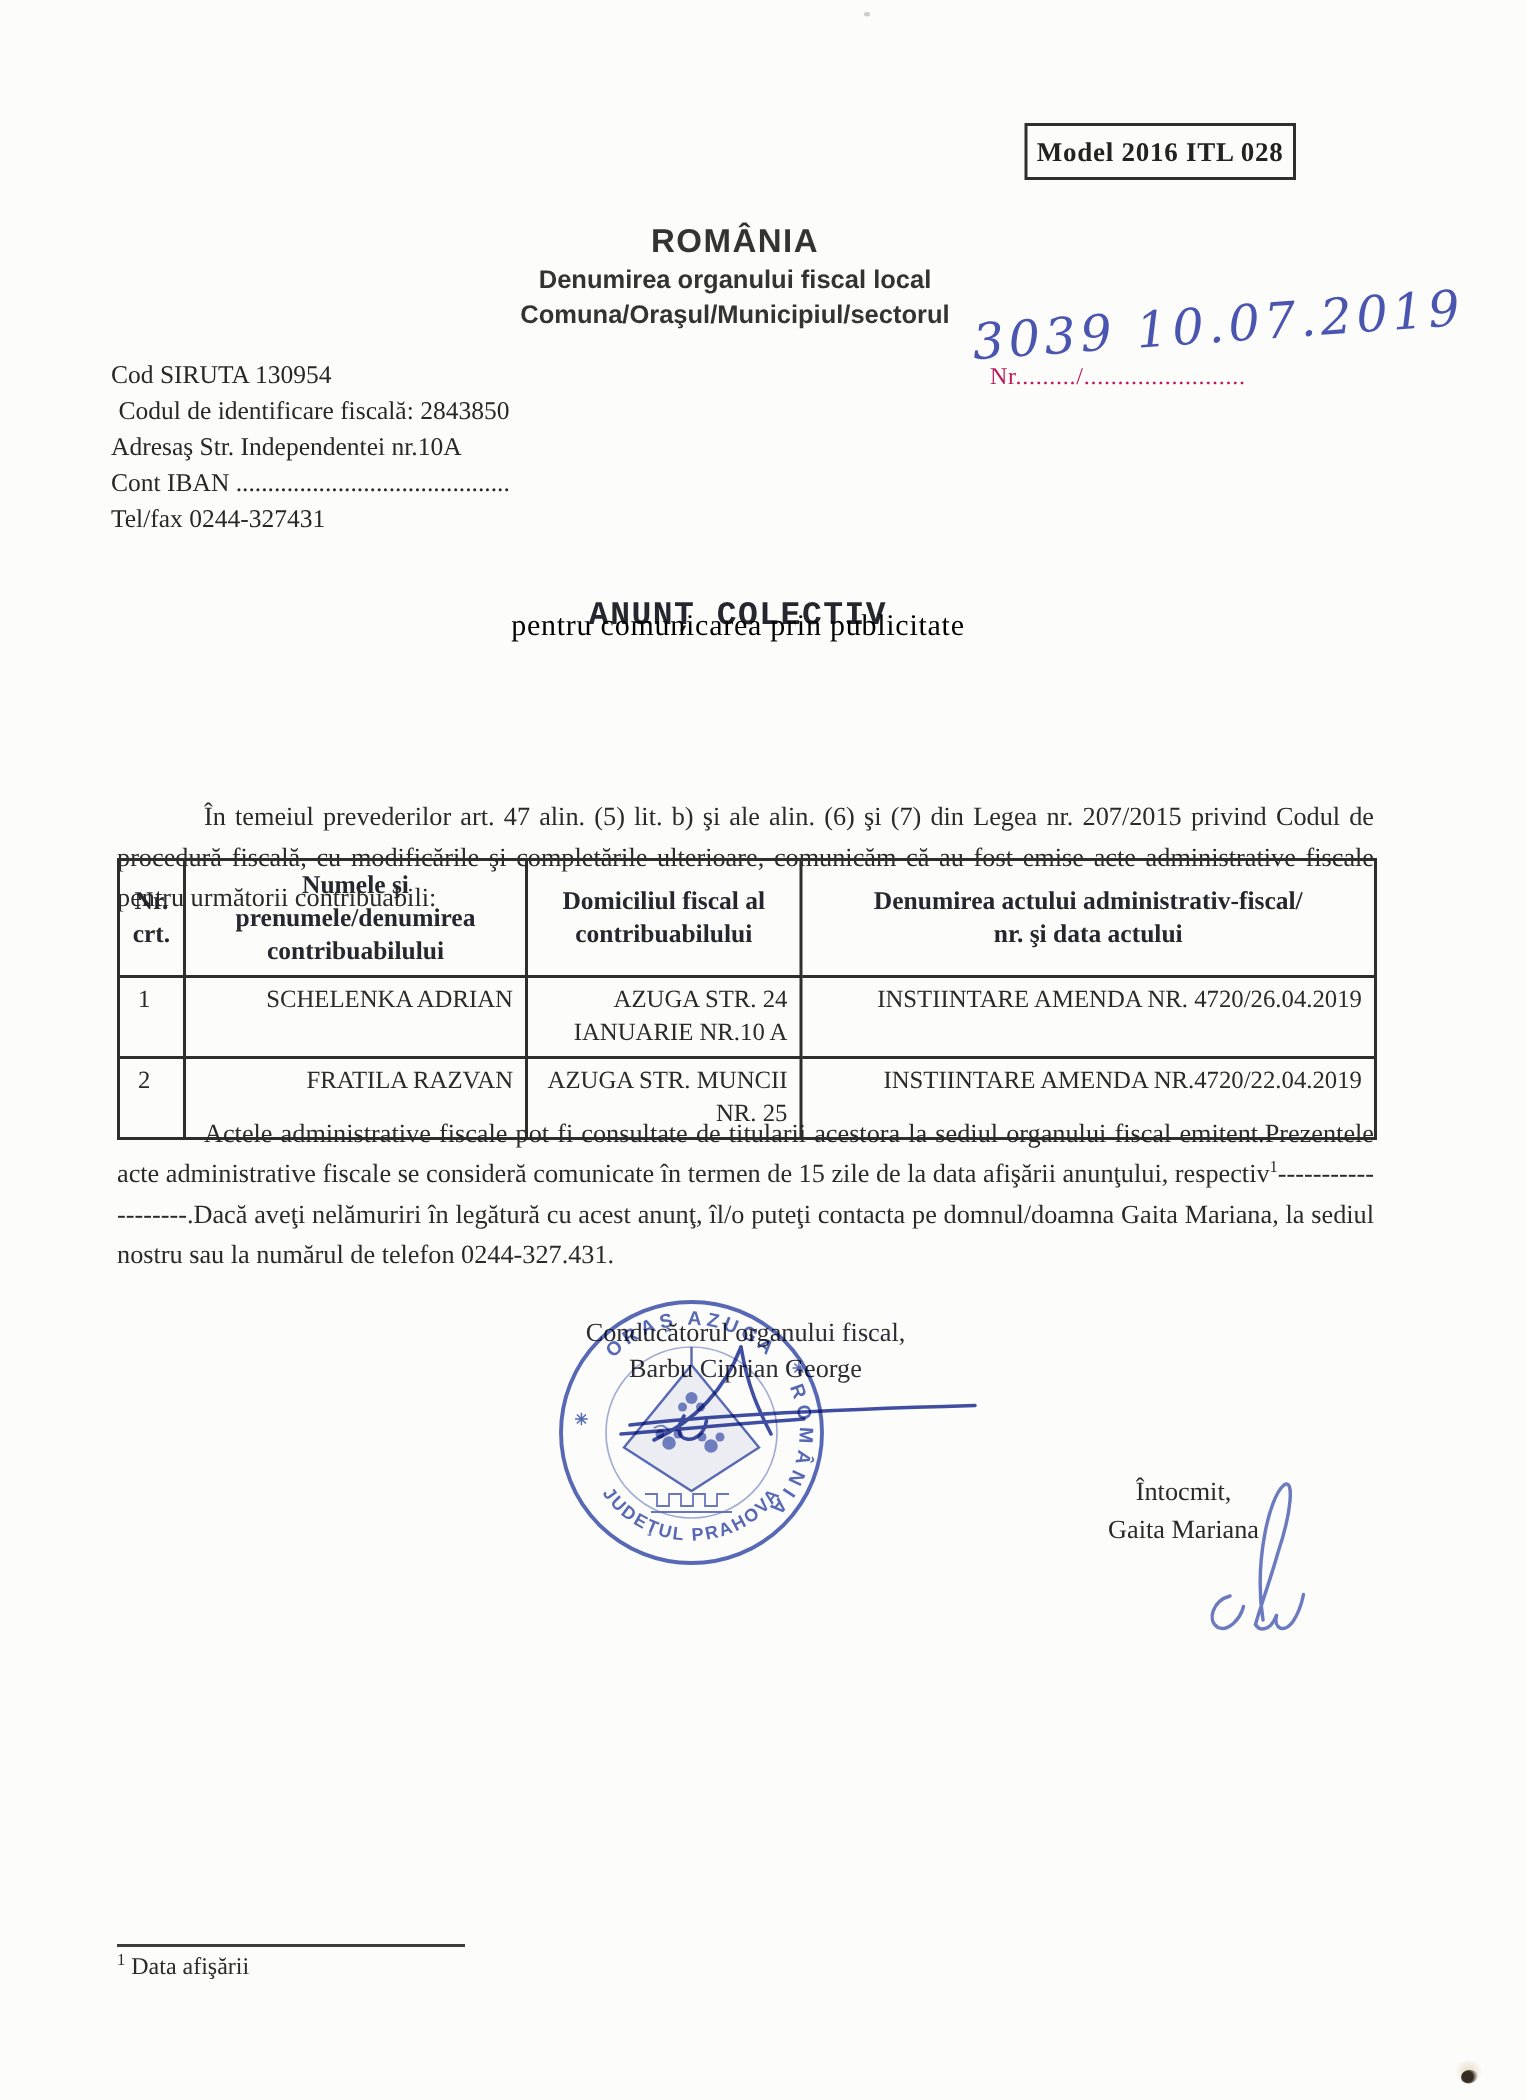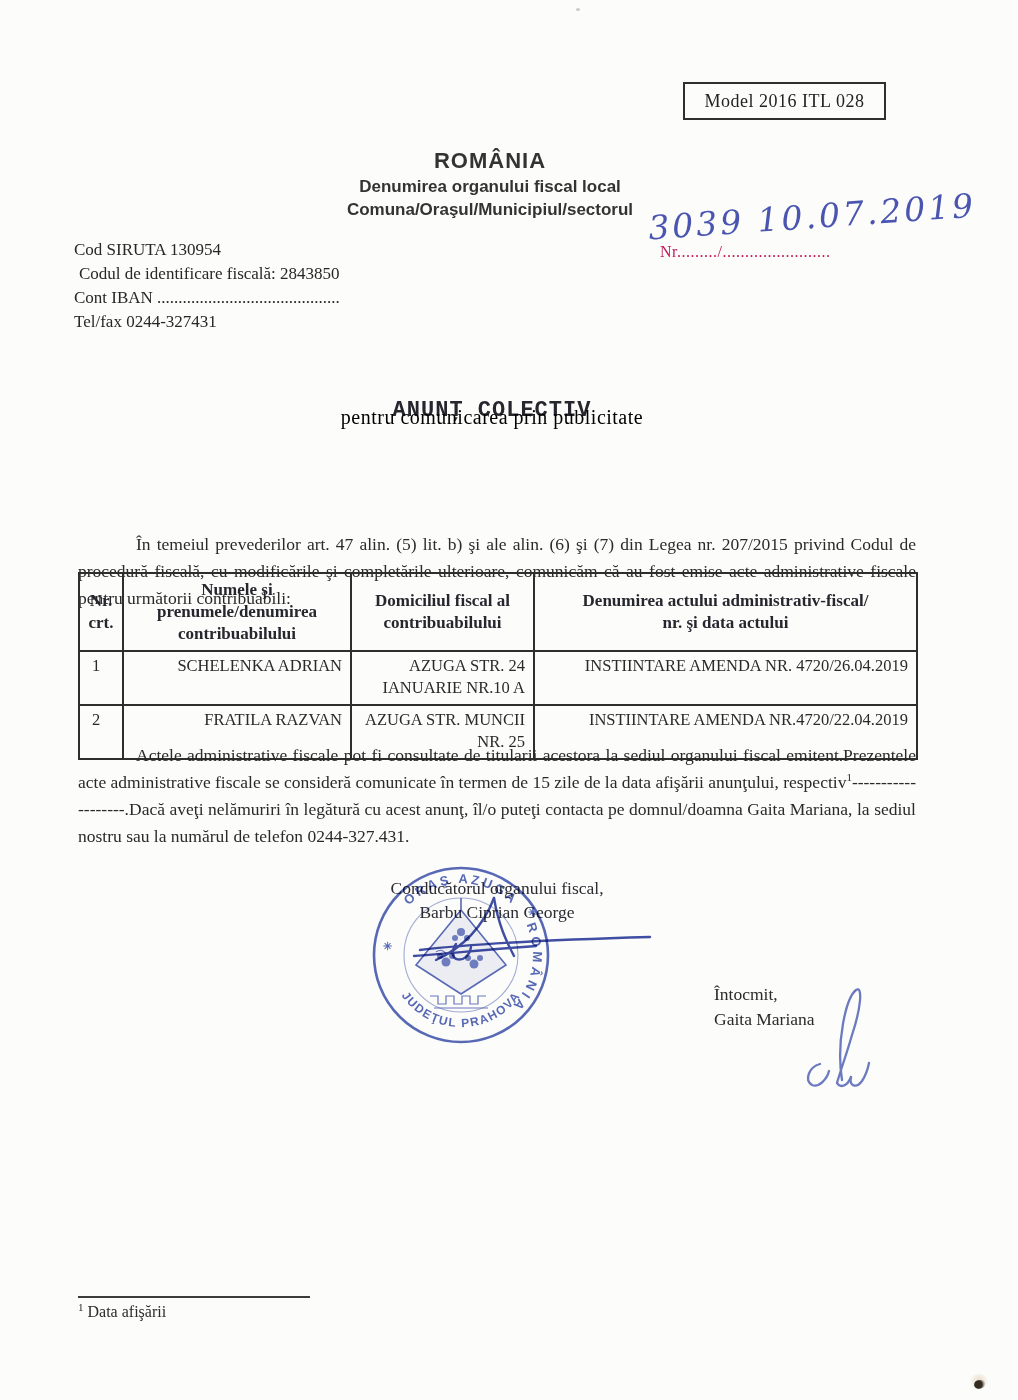--- a/index.html
+++ b/index.html
@@ -5,23 +5,23 @@
   * { margin:0; padding:0; box-sizing:border-box; }
   html,body { background:#e9e9e7; }
   .page {
     position:relative; width:1018px; height:1400px; margin:0 auto;
     background:#fcfcfa; overflow:hidden;
     font-family:"Liberation Serif", serif; color:#2b2b2b;
   }
   .abs { position:absolute; }
 
   .model-box {
-    left:683px; top:82px; width:203px; height:38px;
+    left:683px; top:82px; width:181px; height:38px;
     border:2px solid #2f2f2f; display:flex; align-items:center; justify-content:center;
-    font-weight:normal; font-size:18px; letter-spacing:.5px; color:#222;
+    font-weight:bold; font-size:18px; letter-spacing:.5px; color:#222;
   }
 
   .header-block { left:280px; top:148px; width:420px; text-align:center;
     font-family:"Liberation Sans", sans-serif; color:#333; }
   .header-country { font-size:22px; font-weight:bold; letter-spacing:1px; }
   .header-line { font-size:17px; font-weight:bold; margin-top:3px; }
 
   .handwritten-number {
     left:648px; top:198px; width:300px;
     font-family:"DejaVu Serif", serif; font-style:italic;
@@ -58,21 +58,21 @@
   .main-table td { font-size:16.5px; vertical-align:top;
     padding:3px 8px 5px 8px; line-height:22px; color:#2a2a2a;text-align:right; }
   .col-nr  { width:44px; }
   .col-name{ width:228px; }
   .col-dom { width:183px; }
   .col-act { width:383px; }
   .main-table td.cell-nr { text-align:left; padding-left:12px; }
 
   .sig-left { left:372px; top:876px; width:250px; text-align:center;
     font-size:17.5px; line-height:24px; color:#2c2c34; z-index:2; }
-  .sig-right { left:714px; top:982px; width:150px; text-align:left;
+  .sig-right { left:714px; top:982px; width:150px; text-align:center;
     font-size:17.5px; line-height:25px; color:#2a2a2a; z-index:2; }
 
   .stamp-wrap { left:366px; top:860px; width:190px; height:190px;
     mix-blend-mode:multiply; opacity:.92; z-index:3; }
   .sig-scribble { left:398px; top:886px; width:266px; height:90px;
     mix-blend-mode:multiply; z-index:4; }
   .sig-scribble-right { left:790px; top:980px; width:96px; height:112px;
     mix-blend-mode:multiply; z-index:4; }
 
   .footnote-rule { left:78px; top:1296px; width:232px; border-top:2px solid #3c3c3c; height:0; }
@@ -102,20 +102,21 @@
     <div class="header-line">Denumirea organului fiscal local</div>
     <div class="header-line">Comuna/Oraşul/Municipiul/sectorul</div>
   </div>
 
   <div class="abs handwritten-number">3039 10.07.2019</div>
   <div class="abs nr-line">Nr........./........................</div>
 
   <div class="abs issuer-block">
     <div>Cod SIRUTA 130954</div>
     <div class="indent1">Codul de identificare fiscală: 2843850</div>
+    <div>Adresaş Str. Independentei nr.10A</div>
     <div>Cont IBAN ...........................................</div>
     <div>Tel/fax 0244-327431</div>
   </div>
 
   <div class="abs doc-title">ANUNŢ COLECTIV</div>
   <div class="abs doc-subtitle">pentru comunicarea prin publicitate</div>
 
   <div id="intro-para" class="abs para para-indent">În temeiul prevederilor art. 47 alin. (5) lit. b) şi ale alin. (6) şi (7) din Legea nr. 207/2015 privind Codul de procedură fiscală, cu modificările şi completările ulterioare, comunicăm că au fost emise acte administrative fiscale pentru următorii contribuabili:</div>
 
   <table class="main-table">

